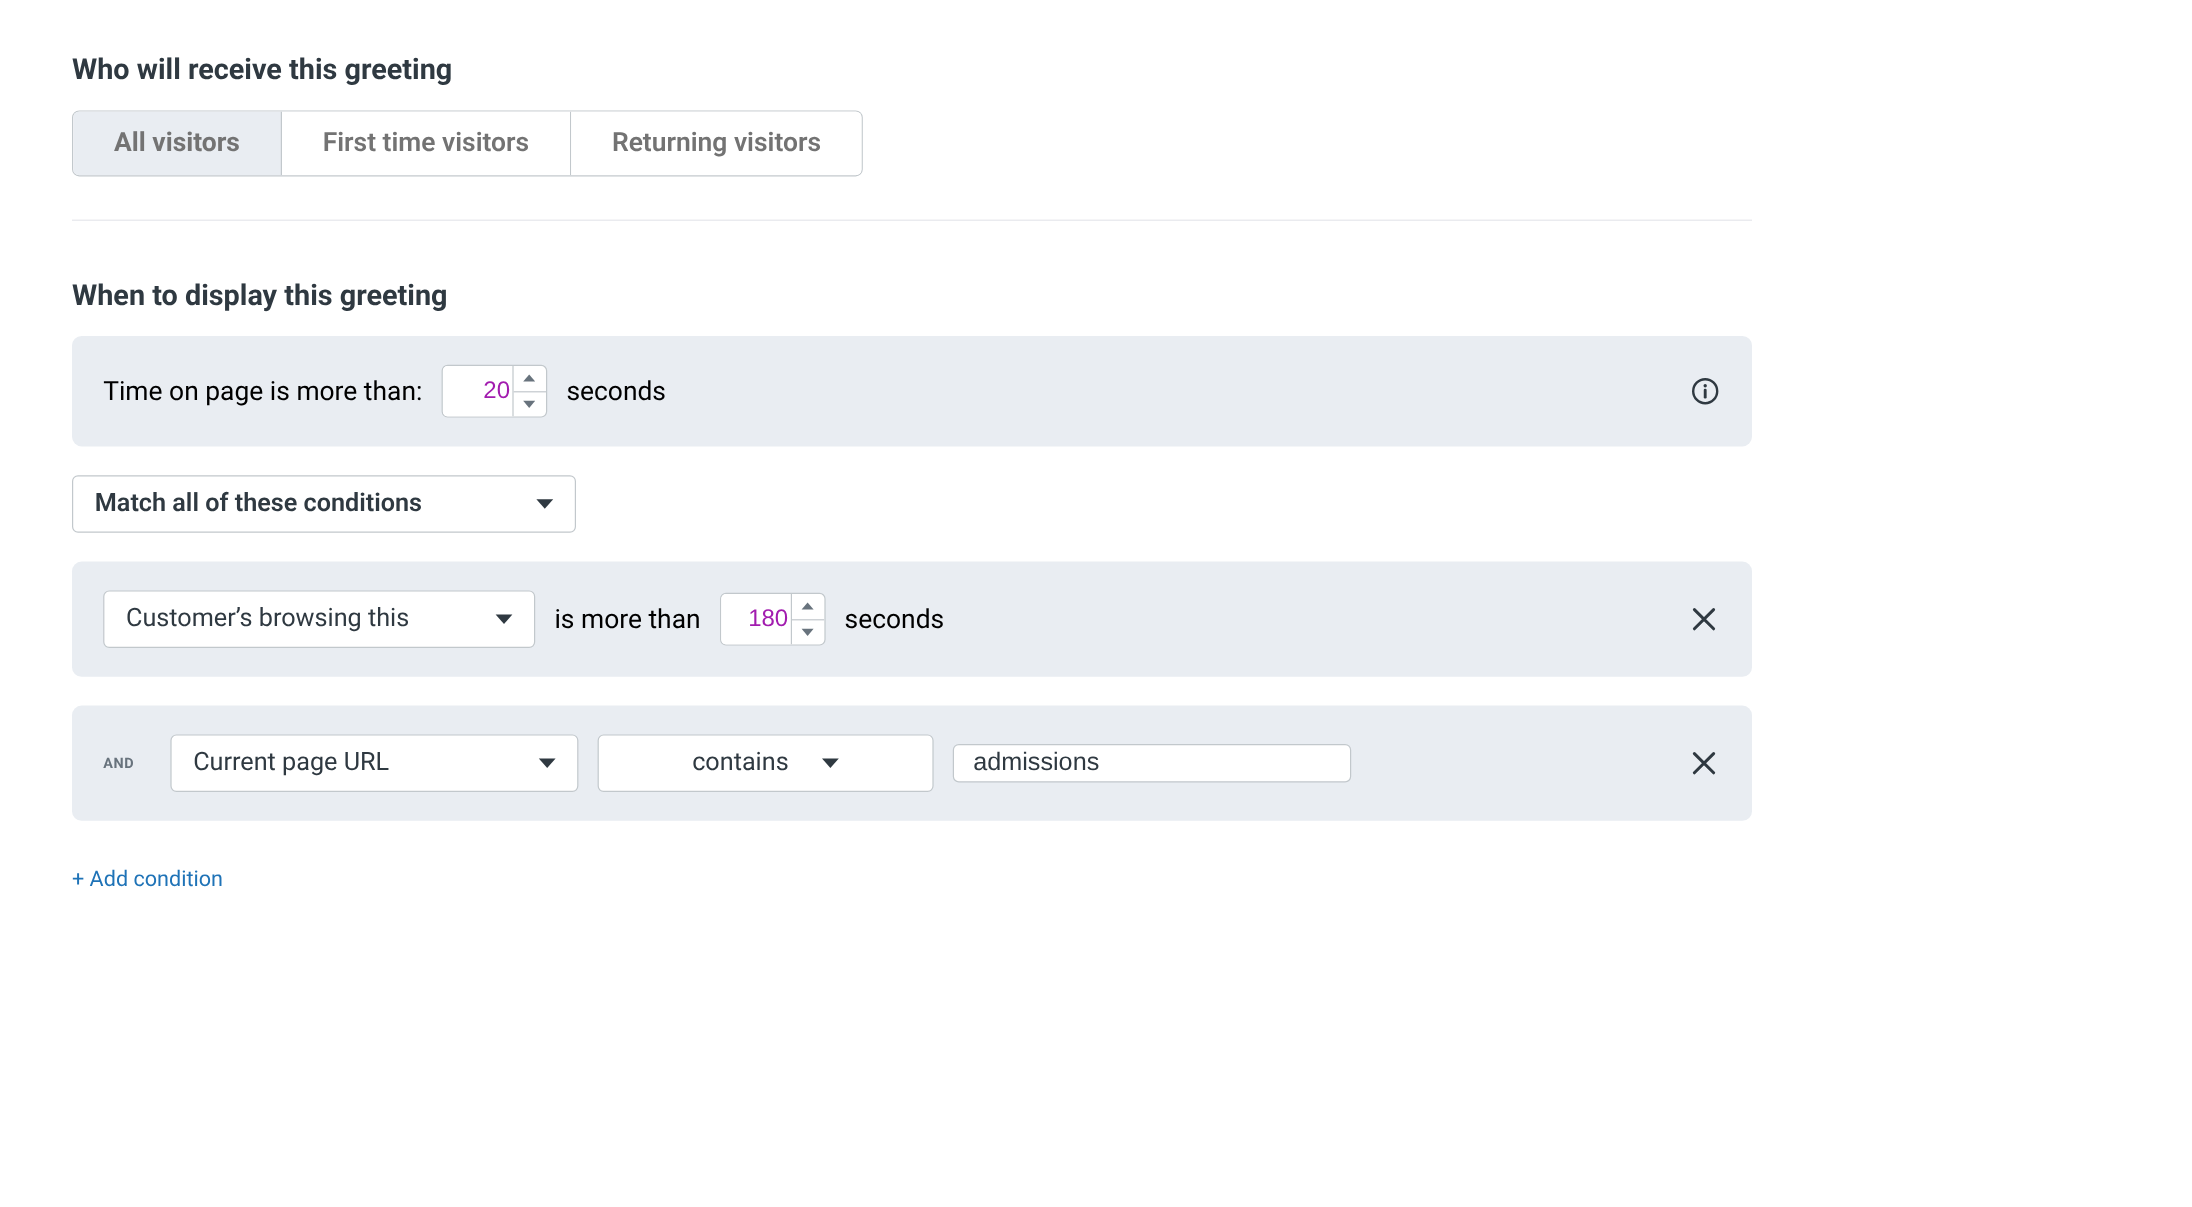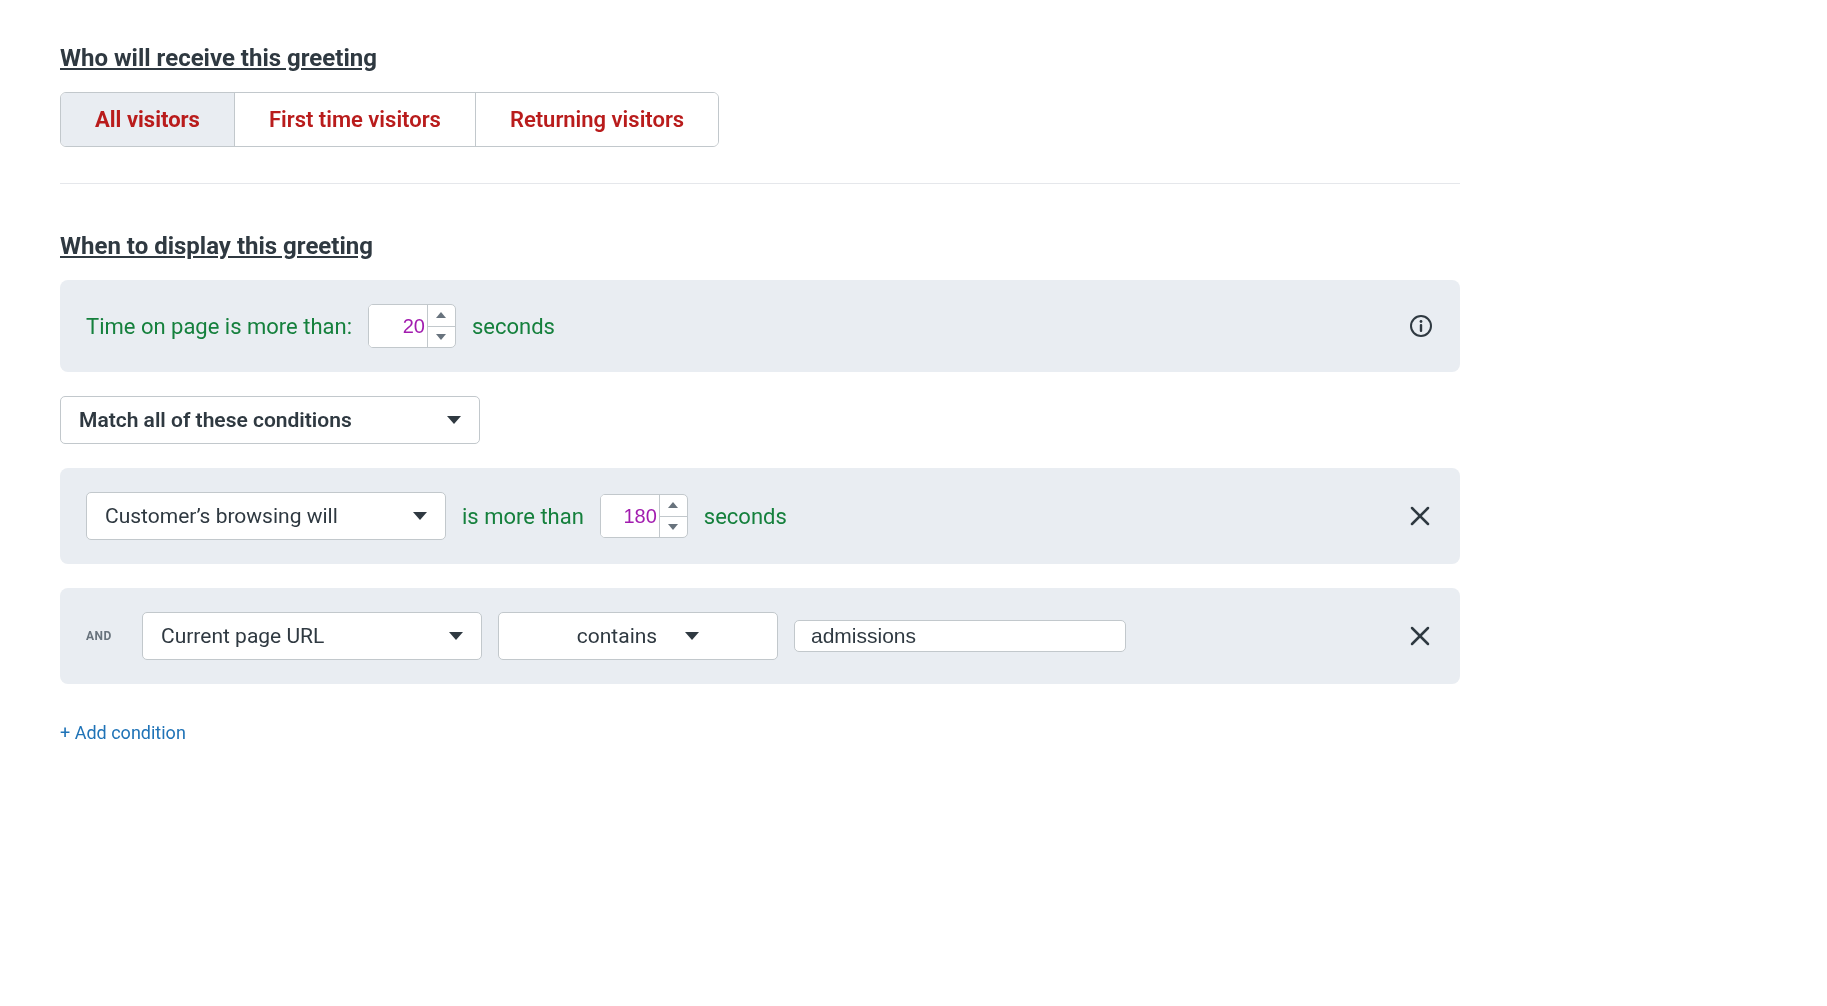--- a/index.html
+++ b/index.html
@@ -13,34 +13,33 @@
   }
   .page {
     padding: 44px 60px;
     width: 1520px;
   }
   .section-heading {
     font-size: 24px;
     font-weight: 700;
     color: #2f3941;
     margin: 0 0 20px 0;
-    text-decoration: underline;
   }
   .tab-group {
     display: inline-flex;
     border: 1px solid #c2c8cc;
     border-radius: 6px;
     overflow: hidden;
     background: #fff;
   }
   .tab {
     padding: 14px 34px;
     font-size: 22px;
     font-weight: 600;
-    color: #b91c1c;
+    color: #737373;
     background: #fff;
     cursor: pointer;
     border-right: 1px solid #c2c8cc;
     user-select: none;
   }
   .tab:last-child { border-right: none; }
   .tab.active {
     background: #e9edf2;
     font-weight: 700;
   }
@@ -54,21 +53,21 @@
     border-radius: 8px;
     padding: 24px 26px;
     display: flex;
     align-items: center;
     gap: 16px;
     margin-bottom: 24px;
     position: relative;
   }
   .condition-block .label-text {
     font-size: 22px;
-    color: #15803d;
+    color: #000000;
   }
   .number-input-wrap {
     display: inline-flex;
     border: 1px solid #c2c8cc;
     border-radius: 5px;
     background: #fff;
     height: 44px;
     overflow: hidden;
   }
   .number-input {
@@ -235,21 +234,21 @@
     <div class="select-like">
       <span>Match all of these conditions</span>
       <span class="caret-down"></span>
     </div>
   </div>
 
   
   <div class="condition-block">
     <div class="condition-row-inner">
       <div class="select-like normal-weight select-wide">
-        <span>Customer’s browsing will</span>
+        <span>Customer’s browsing this</span>
         <span class="caret-down"></span>
       </div>
       <span class="label-text">is more than</span>
       <div class="number-input-wrap">
         <input class="number-input" value="180" style="">
         <div class="number-steppers">
           <div class="step-btn">
               <span class="tri-up"></span>
             </div>
           <div class="step-btn">

